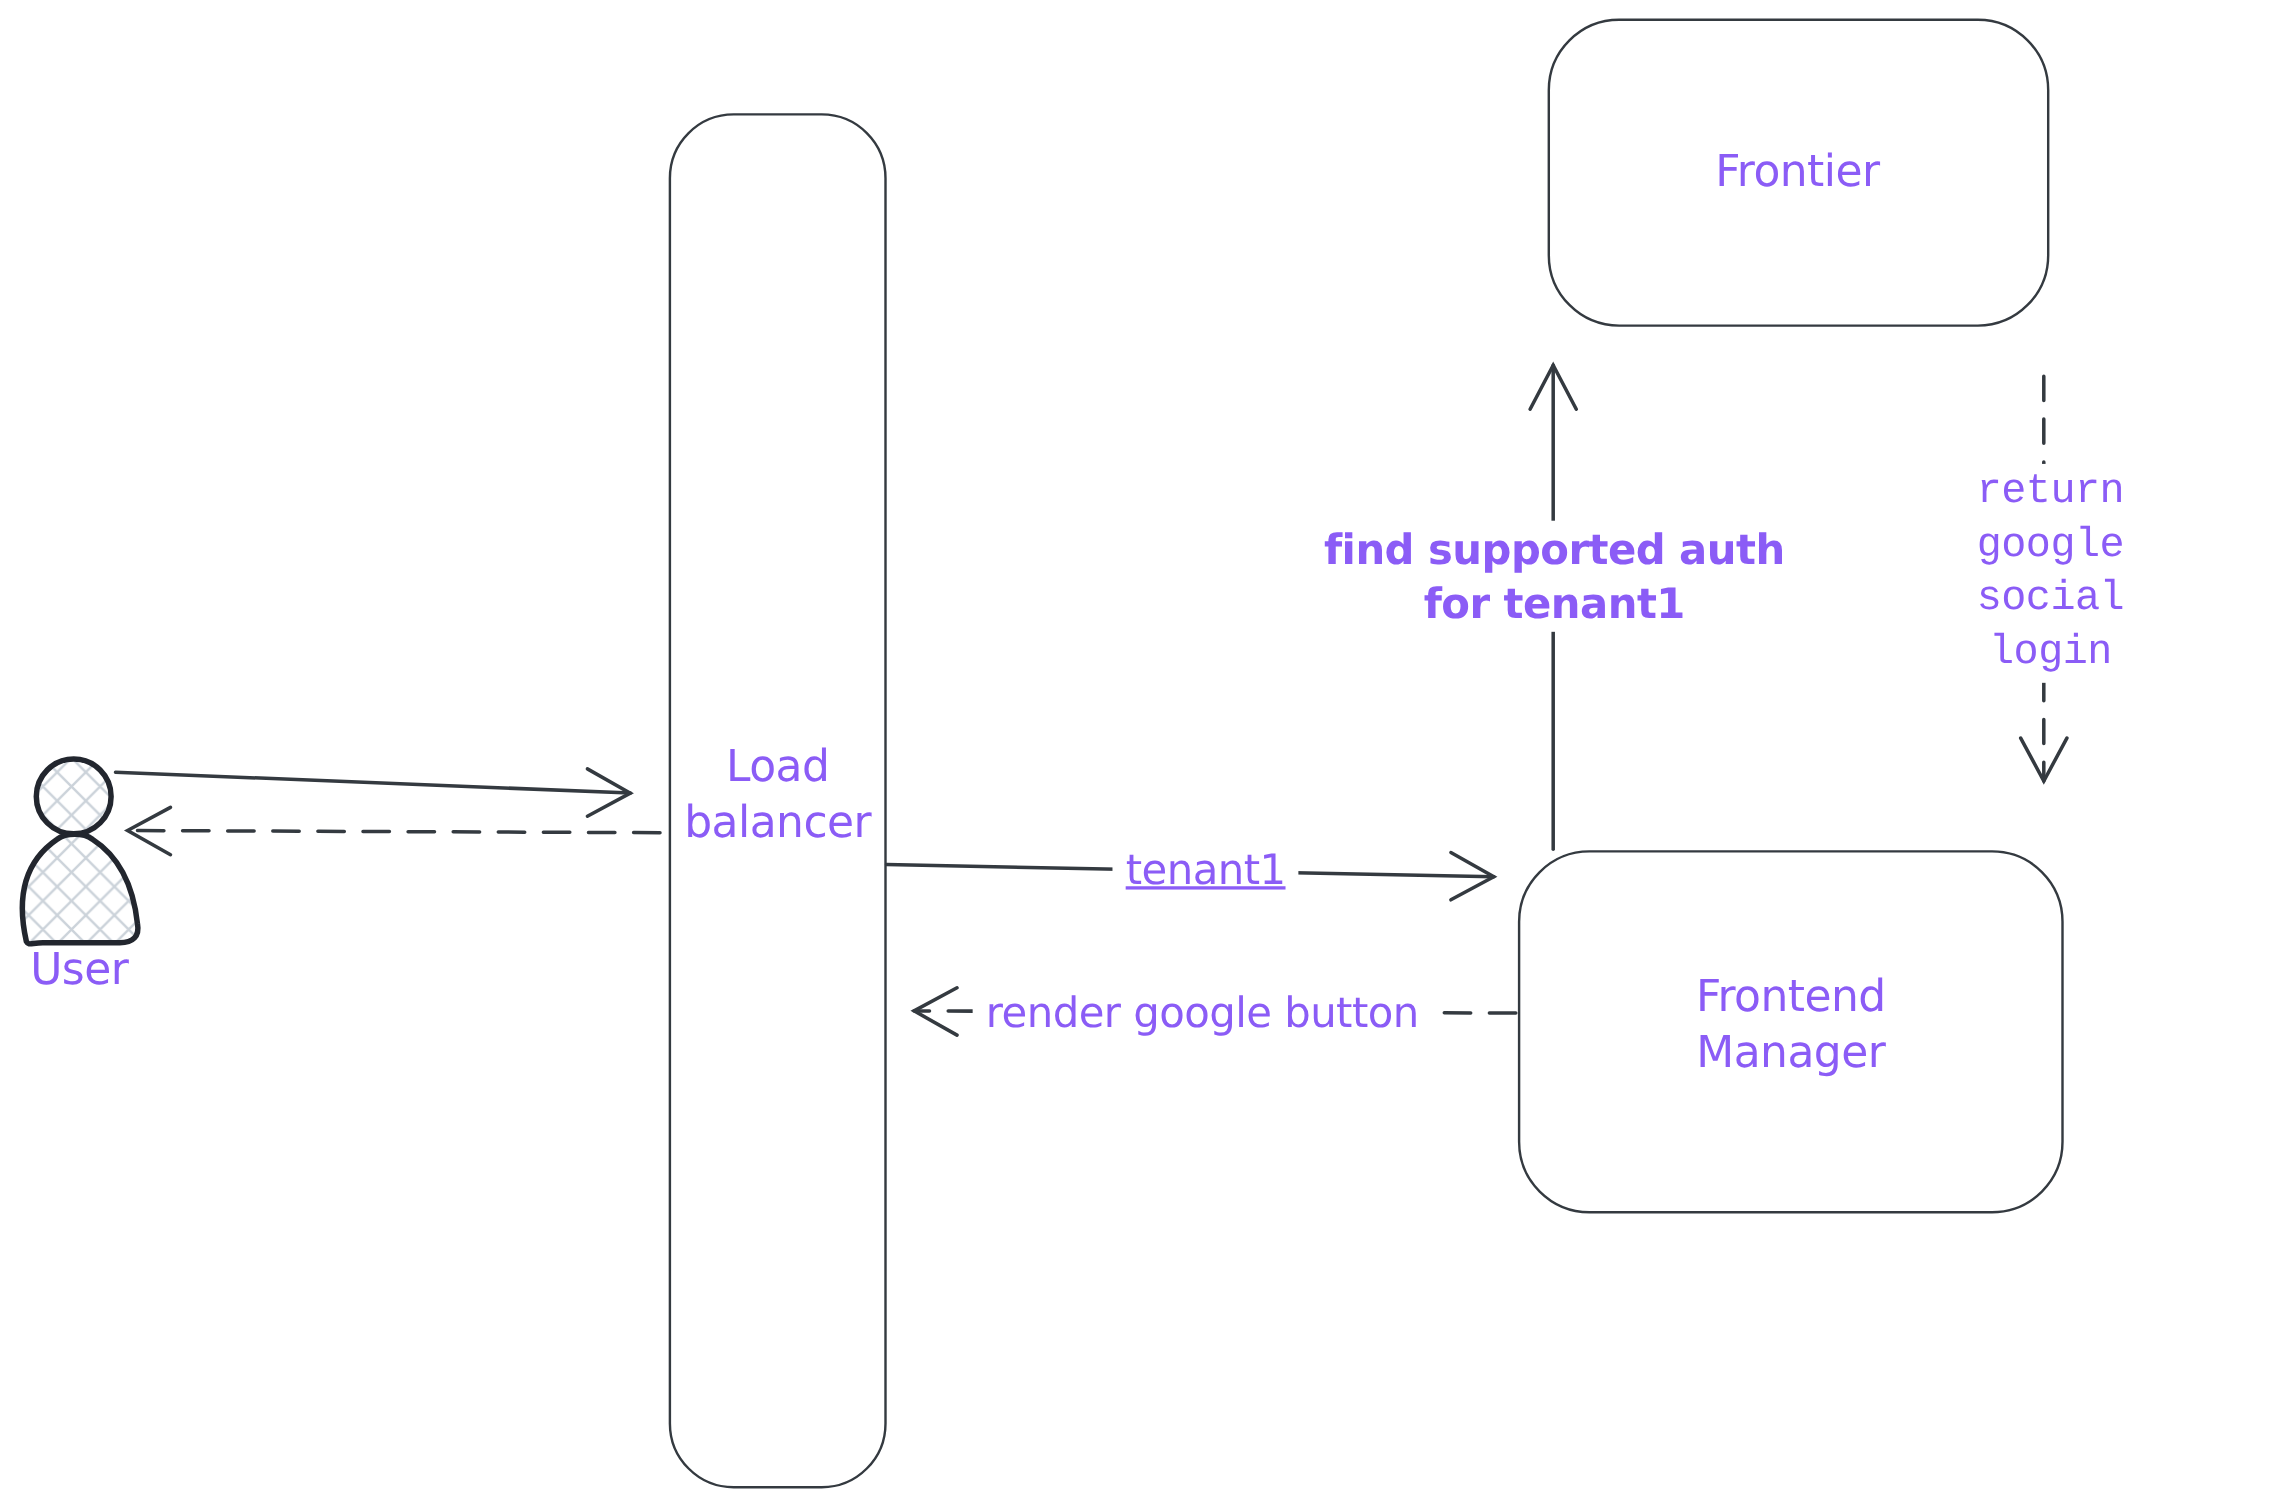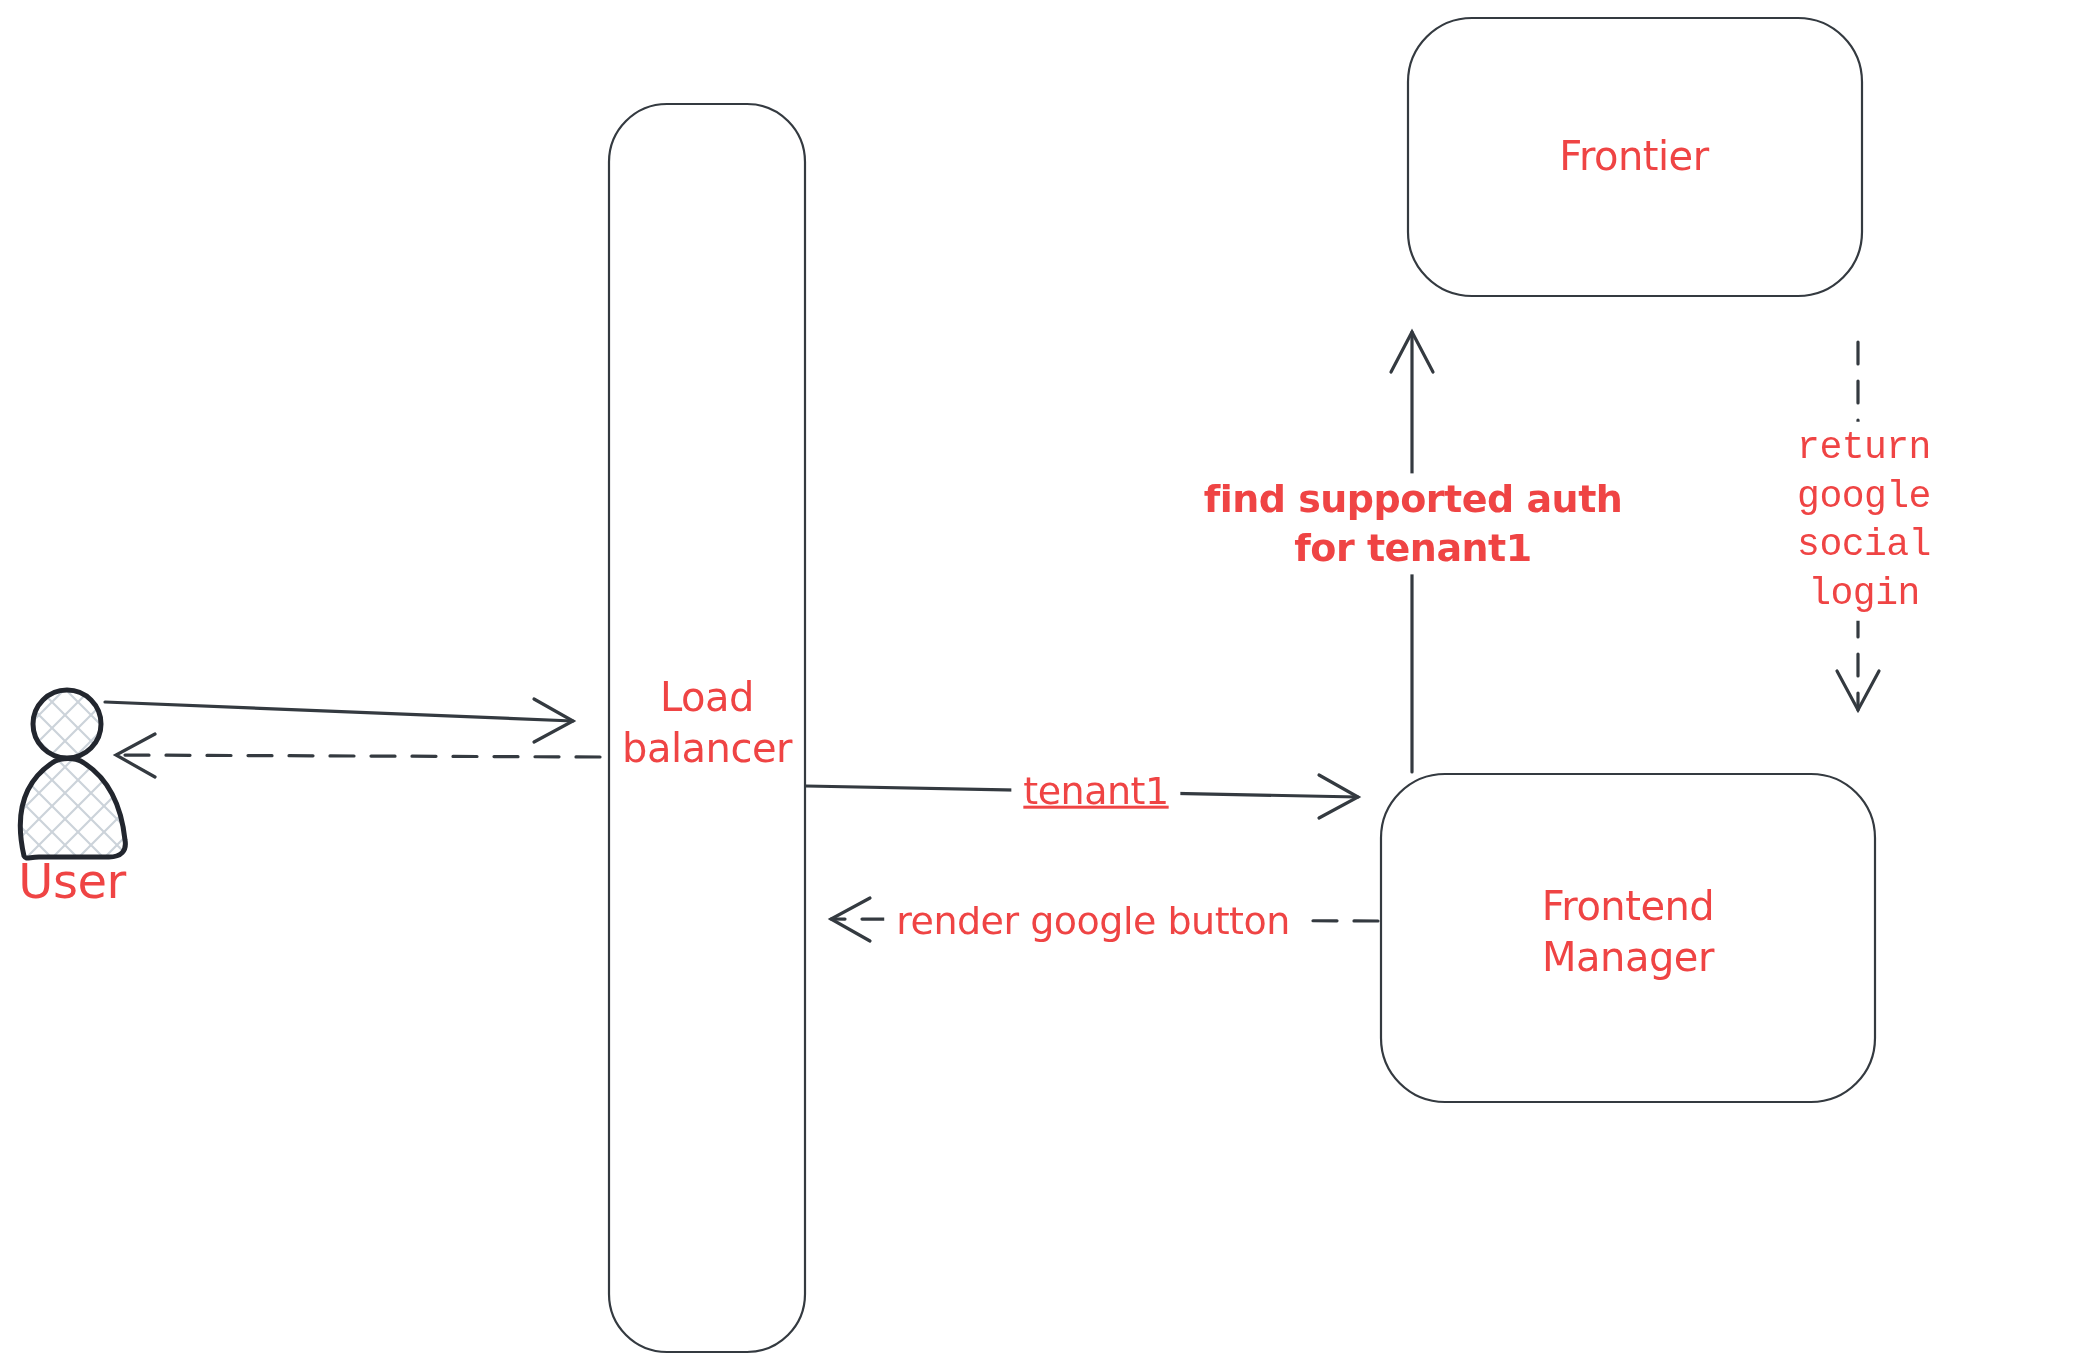--- a/index.html
+++ b/index.html
@@ -15,37 +15,37 @@
     background: #ffffff;
     overflow: hidden;
   }
   #shapes {
     position: absolute;
     left: 0; top: 0;
   }
   .label {
     position: absolute;
     transform: translate(-50%, -50%);
-    color: #ef4444;
+    color: #8b5cf6;
     white-space: pre-line;
     text-align: center;
     line-height: 1.28;
     letter-spacing: -0.5px;
     user-select: none;
   }
   .node-label {
     font-size: 40px;
   }
   .edge-label {
     font-size: 38px;
     background: #ffffff;
     padding: 2px 12px;
   }
   .user-label {
-    font-size: 48px;
+    font-size: 40px;
     background: transparent;
   }
 </style>
 </head>
 <body>
 
 <div id="canvas">
 
   <svg id="shapes" width="2083" height="1372" viewBox="0 0 2083 1372" xmlns="http://www.w3.org/2000/svg">
     <defs>

